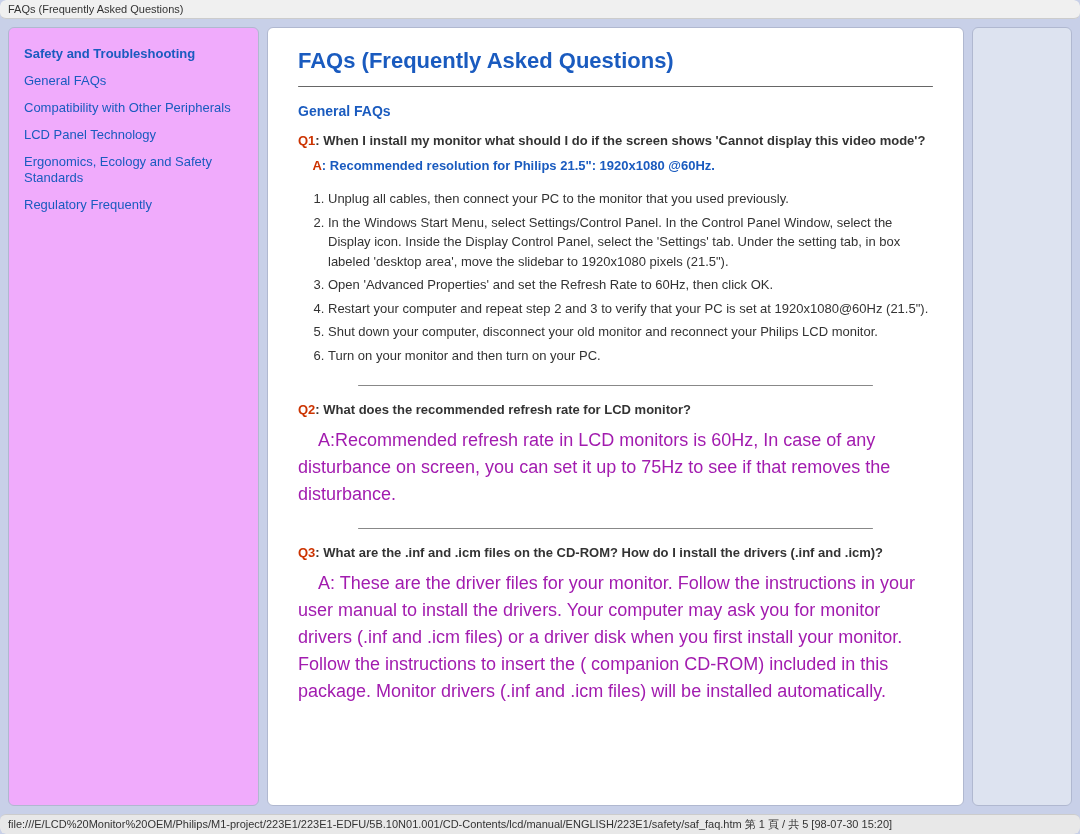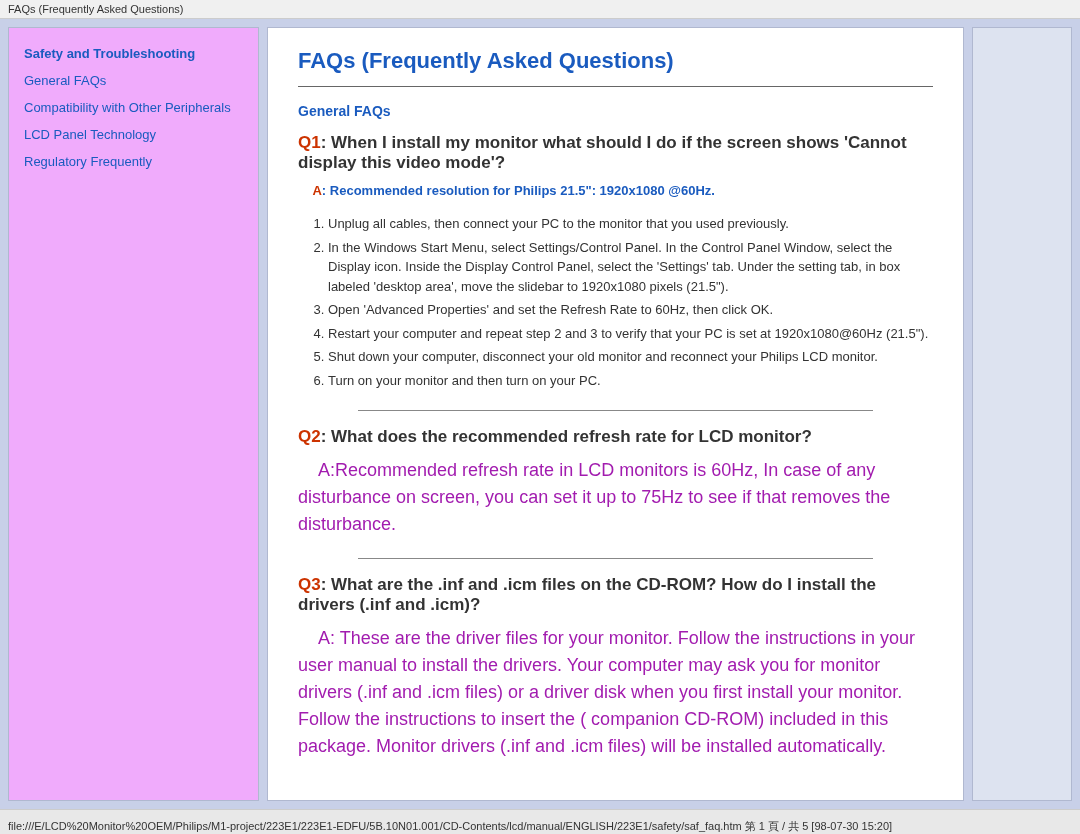--- a/index.html
+++ b/index.html
@@ -1,15 +1,15 @@
 <!DOCTYPE html>
 <html><head>
   <meta charset="utf-8">
   <style>
-    * { margin: 0; padding: 0; box-sizing: border-box; }
+    * { margin: 0; padding: 0; box-sizing: border-box; border-radius: 6px; }
     body {
       font-family: Arial, Helvetica, sans-serif;
       font-size: 13px;
       background: #c8d0e8;
       width: 1080px;
       min-height: 834px;
       display: flex;
       flex-direction: column;
     }
     #title-bar {
@@ -72,21 +72,21 @@
       border-top: 1px solid #666;
       margin: 8px 0 16px 0;
     }
     .section-heading {
       color: #1a5bbf;
       font-size: 14px;
       font-weight: bold;
       margin-bottom: 14px;
     }
     .question {
-      font-size: 17px;
+      font-size: 13px;
       font-weight: bold;
       color: #333;
       margin-bottom: 10px;
     }
     .question .q-label {
       color: #cc3300;
       font-weight: bold;
     }
     .answer-heading {
       color: #1a5bbf;
@@ -117,21 +117,21 @@
       border: none;
       border-top: 1px solid #888;
       margin: 16px 60px 16px 60px;
     }
     .qa-block {
       margin-bottom: 20px;
     }
     #status-bar {
       background: #e8e8e8;
       border-top: 1px solid #ccc;
-      padding: 9px 8px;
+      padding: 2px 8px;
       font-size: 11px;
       color: #333;
       white-space: nowrap;
       overflow: hidden;
     }
   </style>
 </head>
 <body>
 
 <div id="title-bar">
@@ -139,20 +139,21 @@
 </div>
 
 <div id="main-wrapper">
   <div id="left-panel">
     <div id="sidebar">
 
     <a class="sidebar-item active" href="#">Safety and Troubleshooting</a>
         <a class="sidebar-item" href="#">General FAQs</a>
         <a class="sidebar-item" href="#">Compatibility with Other Peripherals</a>
         <a class="sidebar-item" href="#">LCD Panel Technology</a>
+        <a class="sidebar-item" href="#">Ergonomics, Ecology and Safety Standards</a>
         <a class="sidebar-item" href="#">Regulatory Frequently</a>
       </div>
   </div>
 
   <div id="content-area">
 
     <h1 class="page-title">FAQs (Frequently Asked Questions)</h1>
     <hr class="section-divider">
 
     <h2 class="section-heading">General FAQs</h2>

